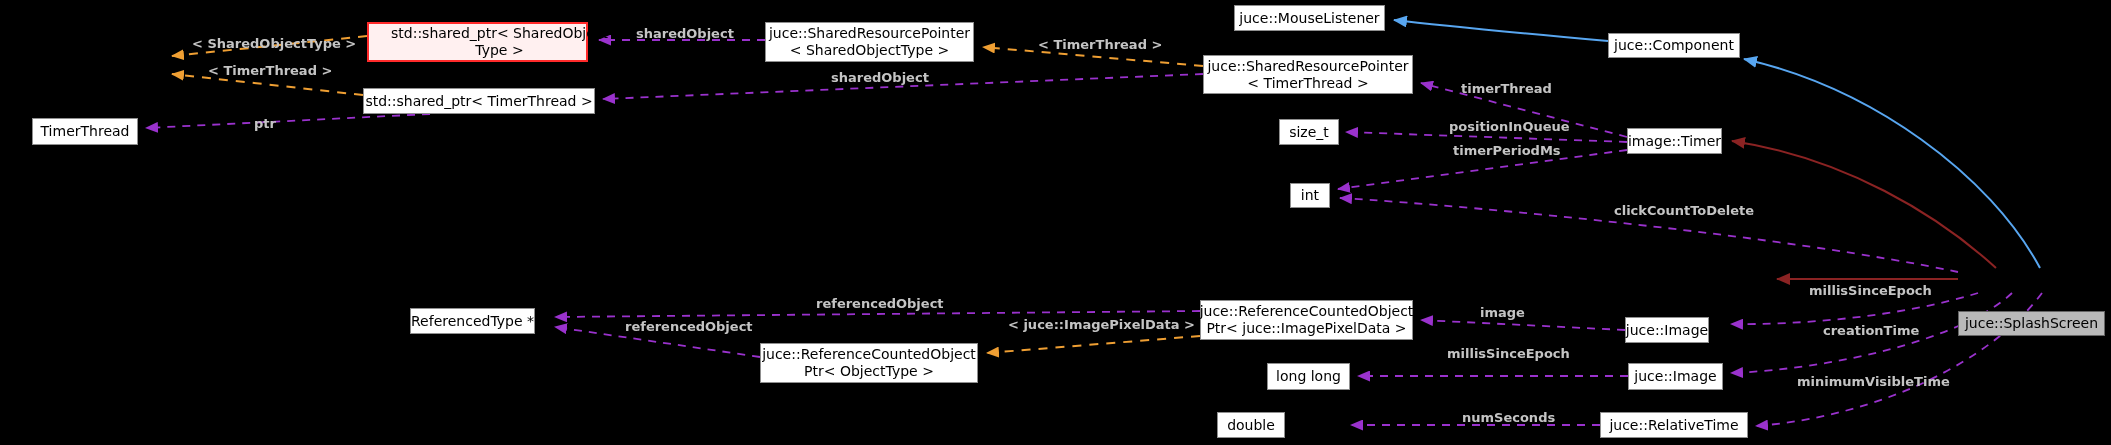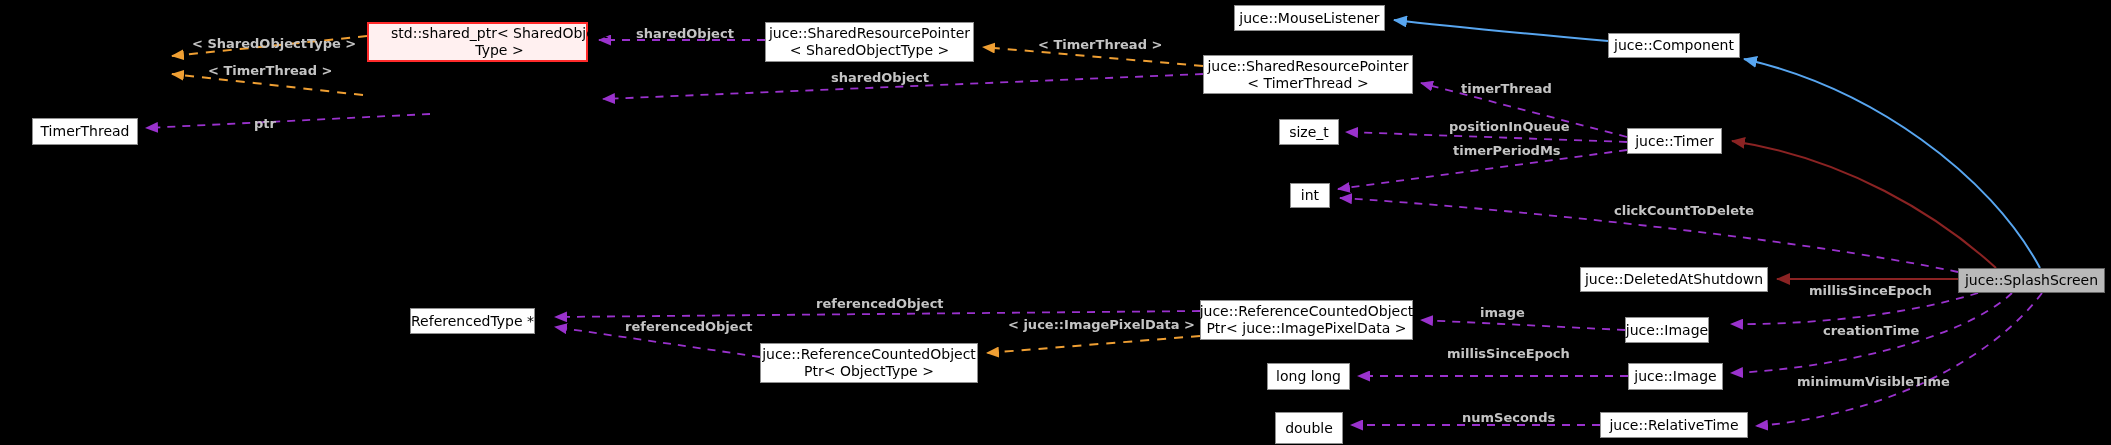--- a/index.html
+++ b/index.html
@@ -4,21 +4,21 @@
 <style>
   html,body{margin:0;padding:0;background:#000;}
   #canvas{position:relative;width:2111px;height:445px;background:#000;overflow:hidden;
           font-family:"DejaVu Sans",sans-serif;}
   #edges{position:absolute;left:0;top:0;width:2111px;height:445px;}
   .node{position:absolute;box-sizing:border-box;background:#ffffff;border:1.5px solid #8f8f8f;
         color:#000;font-size:14px;line-height:17px;display:flex;flex-direction:column;
         align-items:center;justify-content:center;text-align:center;white-space:nowrap;
         padding:1px 4px;}
   .node.red{background:#fff0f0;border:2px solid #ff2a2a;padding-left:48px;}
-  .node.current{background:#b9b9b9;border:1.5px solid #666;}
+  .node.current{background:#b9b9b9;border:1.5px solid #666;margin-top:43px;}
   .edge-label{position:absolute;color:#c4c4c4;font-size:13px;font-weight:bold;white-space:nowrap;}
   .ep{stroke:#9a32cd;stroke-width:1.8;fill:none;stroke-dasharray:8 7;}
   .eo{stroke:#ef9f33;stroke-width:2;fill:none;stroke-dasharray:9 8;}
   .eb{stroke:#58a6f0;stroke-width:2;fill:none;}
   .er{stroke:#8b2323;stroke-width:2;fill:none;}
 </style>
 </head>
 <body>
 
 <div id="canvas">
@@ -63,20 +63,23 @@
     <path class="er" marker-end="url(#ar)" d="M1958,279 L1777,279"></path>
   </svg>
 
   <div class="node" style="left:32px;top:118px;width:106px;height:27px">
       <span>TimerThread</span>
     </div>
   <div class="node red" style="left:367px;top:22px;width:221px;height:40px">
       <span>std::shared_ptr&lt; SharedObject</span>
       <span>Type &gt;</span>
     </div>
+  <div class="node" style="left:363px;top:88px;width:232px;height:26px">
+      <span>std::shared_ptr&lt; TimerThread &gt;</span>
+    </div>
   <div class="node" style="left:765px;top:22px;width:209px;height:40px">
       <span>juce::SharedResourcePointer</span>
       <span>&lt; SharedObjectType &gt;</span>
     </div>
   <div class="node" style="left:1234px;top:5px;width:151px;height:26px">
       <span>juce::MouseListener</span>
     </div>
   <div class="node" style="left:1203px;top:55px;width:210px;height:39px">
       <span>juce::SharedResourcePointer</span>
       <span>&lt; TimerThread &gt;</span>
@@ -84,24 +87,21 @@
   <div class="node" style="left:1608px;top:33px;width:132px;height:25px">
       <span>juce::Component</span>
     </div>
   <div class="node" style="left:1279px;top:119px;width:60px;height:26px">
       <span>size_t</span>
     </div>
   <div class="node" style="left:1290px;top:183px;width:40px;height:25px">
       <span>int</span>
     </div>
   <div class="node" style="left:1627px;top:128px;width:95px;height:26px">
-      <span>juce::Timer</span>
-    </div>
-  <div class="node" style="left:1580px;top:267px;width:188px;height:25px">
-      <span>juce::DeletedAtShutdown</span>
+      <span>image::Timer</span>
     </div>
   <div class="node current" style="left:1958px;top:268px;width:147px;height:25px">
       <span>juce::SplashScreen</span>
     </div>
   <div class="node" style="left:410px;top:308px;width:125px;height:26px">
       <span>ReferencedType *</span>
     </div>
   <div class="node" style="left:760px;top:343px;width:218px;height:40px">
       <span>juce::ReferenceCountedObject</span>
       <span>Ptr&lt; ObjectType &gt;</span>
@@ -112,21 +112,21 @@
     </div>
   <div class="node" style="left:1625px;top:317px;width:84px;height:26px">
       <span>juce::Image</span>
     </div>
   <div class="node" style="left:1267px;top:363px;width:83px;height:27px">
       <span>long long</span>
     </div>
   <div class="node" style="left:1628px;top:363px;width:95px;height:27px">
       <span>juce::Image</span>
     </div>
-  <div class="node" style="left:1275px;top:412px;width:68px;height:32px">
+  <div class="node" style="left:1217px;top:412px;width:68px;height:26px">
       <span>double</span>
     </div>
   <div class="node" style="left:1600px;top:412px;width:148px;height:26px">
       <span>juce::RelativeTime</span>
     </div>
 
   <div class="edge-label" style="left:192px;top:36px">&lt; SharedObjectType &gt;</div>
   <div class="edge-label" style="left:208px;top:63px">&lt; TimerThread &gt;</div>
   <div class="edge-label" style="left:254px;top:116px">ptr</div>
   <div class="edge-label" style="left:636px;top:26px">sharedObject</div>

